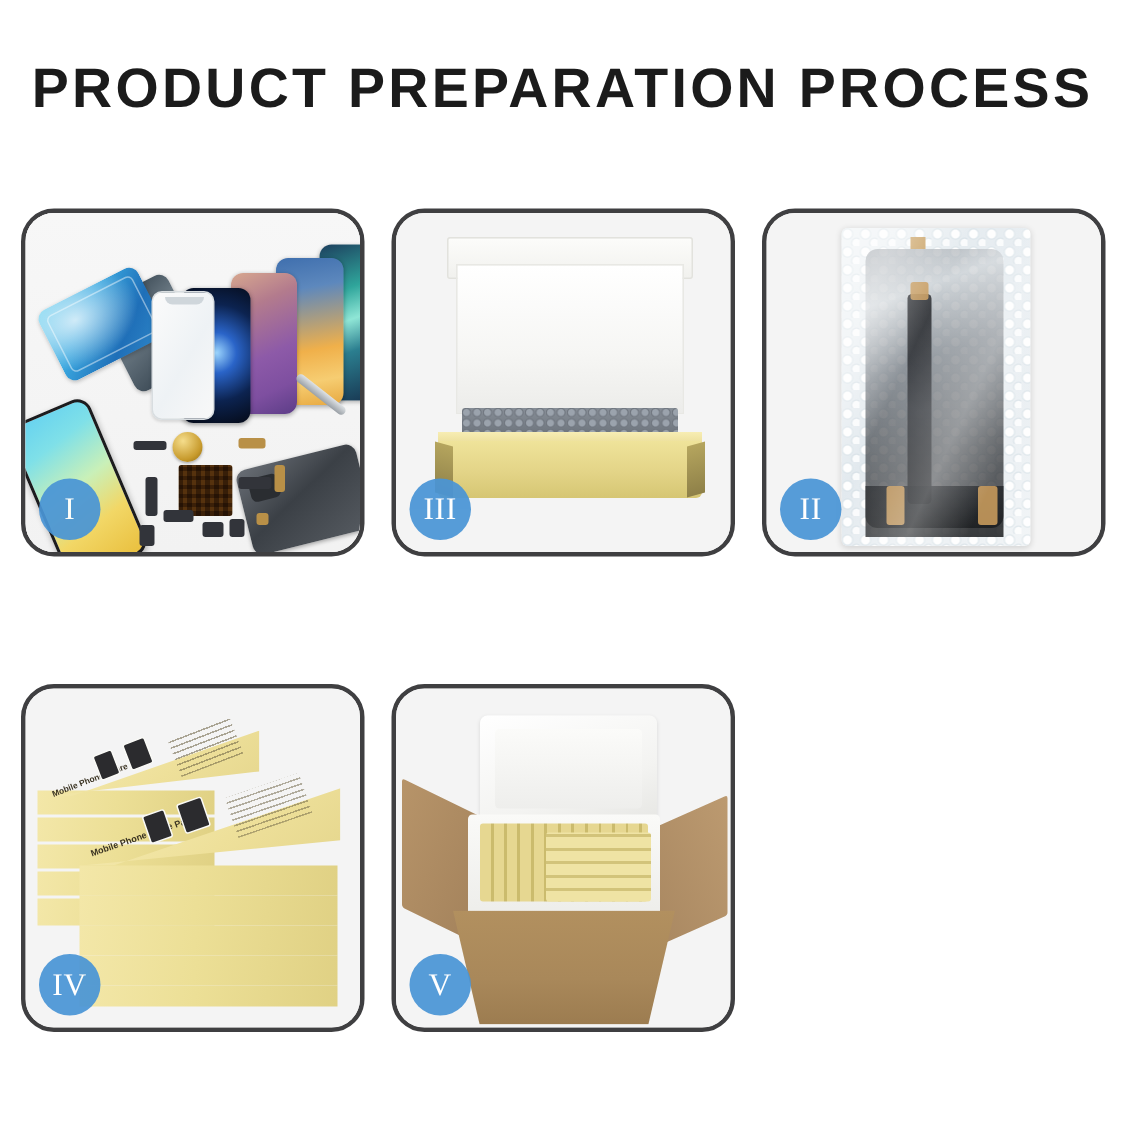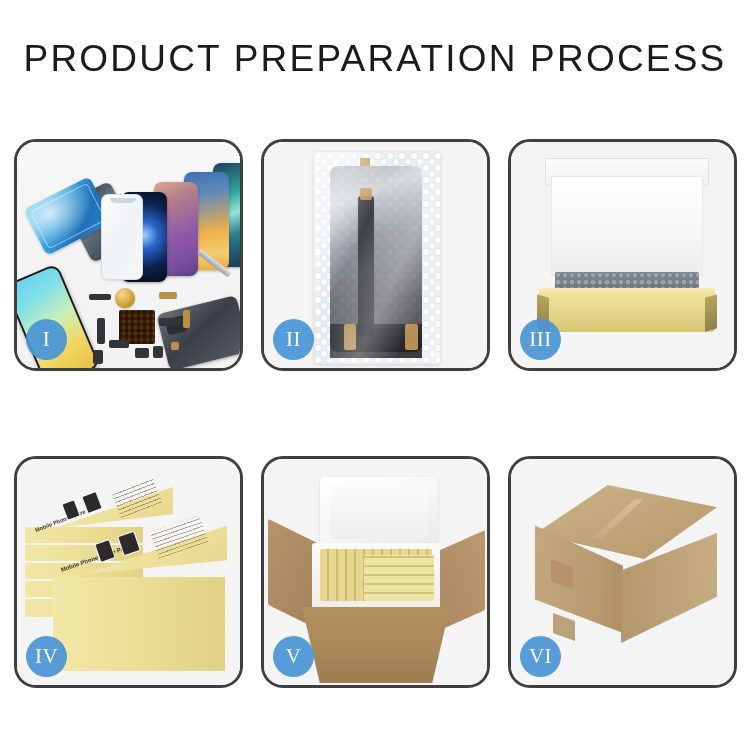--- a/index.html
+++ b/index.html
@@ -8,21 +8,21 @@
     background:#ffffff;
     font-family:"Liberation Sans", sans-serif;
     overflow:hidden;
     position:relative;
   }
 
   
   .header { padding-top:40px; text-align:center; }
   .title {
     font-size:37px;
-    font-weight:400;
+    font-weight:700;
     letter-spacing:2.2px;
     color:#1b1b1b;
     line-height:1.05;
     white-space:nowrap;
   }
   .subtitle {
     margin-top:11px;
     font-size:15.2px;
     font-weight:400;
     color:#2c2c2c;
@@ -435,47 +435,47 @@
       <div class="sm" style="left:136px;top:204px;width:10px;height:12px;"></div>
       <div class="smg" style="left:154px;top:200px;width:8px;height:8px;"></div>
       <div class="sm" style="left:76px;top:208px;width:10px;height:14px;"></div>
       <div class="tweezer"></div>
     </div>
     <div class="badge">I</div>
   </div>
 
   <div class="panel">
     <div class="stage">
+      <div class="lidback"></div>
+      <div class="foam"></div>
+      <div class="bubbleIn"></div>
+      <div class="boxlip"></div>
+      <div class="boxbody"></div>
+    </div>
+    <div class="badge">III</div>
+  </div>
+
+  <div class="panel">
+    <div class="stage">
       <div class="bubblebag">
         <div class="inner"></div>
         <div class="flex"></div>
         <div class="tan0"></div>
         <div class="tan1"></div>
         <div class="botdark"></div>
         <div class="tan2"></div>
         <div class="tan3"></div>
         <div class="sheen"></div>
       </div>
     </div>
     <div class="badge">II</div>
   </div>
 
   <div class="panel">
     <div class="stage">
-      <div class="lidback"></div>
-      <div class="foam"></div>
-      <div class="bubbleIn"></div>
-      <div class="boxlip"></div>
-      <div class="boxbody"></div>
-    </div>
-    <div class="badge">III</div>
-  </div>
-
-  <div class="panel">
-    <div class="stage">
       <div class="stack">
 
         <div class="sbox" style="left:8px;top:68px;width:118px;height:16px;">
             <div class="sface"></div>
           </div>
         <div class="sbox" style="left:8px;top:86px;width:118px;height:16px;">
             <div class="sface"></div>
           </div>
         <div class="sbox" style="left:8px;top:104px;width:118px;height:16px;">
             <div class="sface"></div>
@@ -527,25 +527,14 @@
       <div class="flapR"></div>
       <div class="foamlid"></div>
       <div class="foamtray"></div>
       <div class="yellows"></div>
       <div class="yellows2"></div>
       <div class="cartonfront"></div>
     </div>
     <div class="badge">V</div>
   </div>
 
-  <div class="panel">
-    <div class="stage">
-      <div class="c6top"></div>
-      <div class="c6seam"></div>
-      <div class="c6left"></div>
-      <div class="c6right"></div>
-      <div class="c6tape"></div>
-      <div class="c6tape2"></div>
-    </div>
-    <div class="badge">VI</div>
-  </div>
 
 </div>
 
 </body></html>

